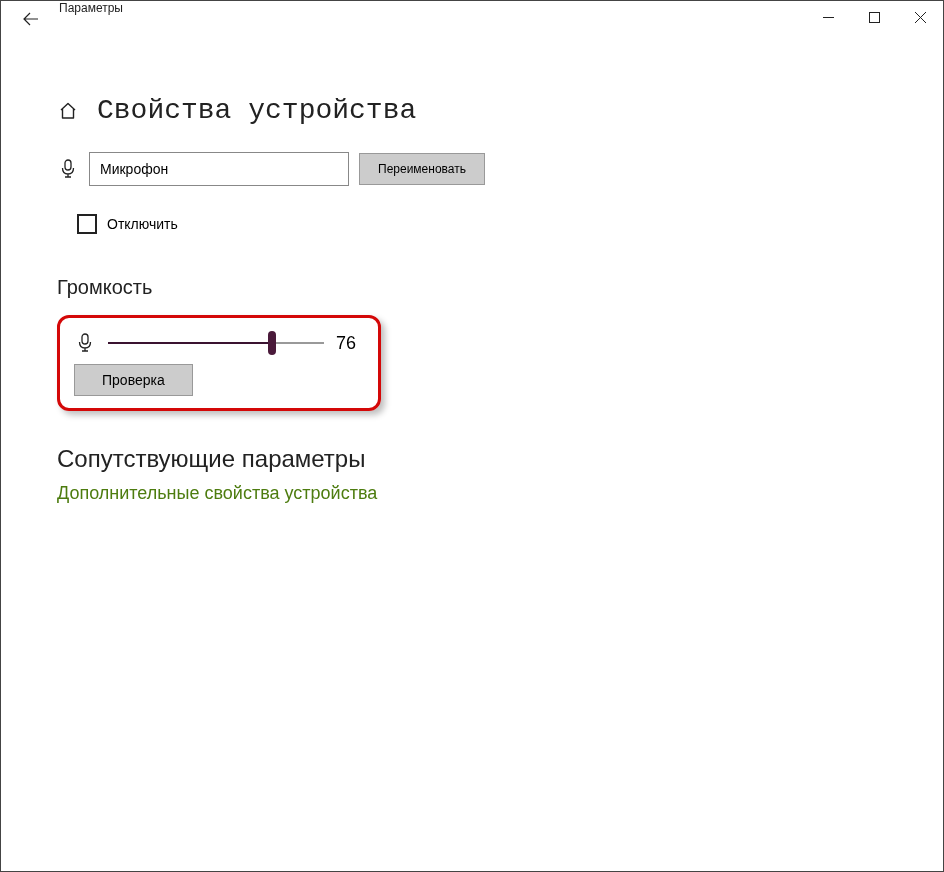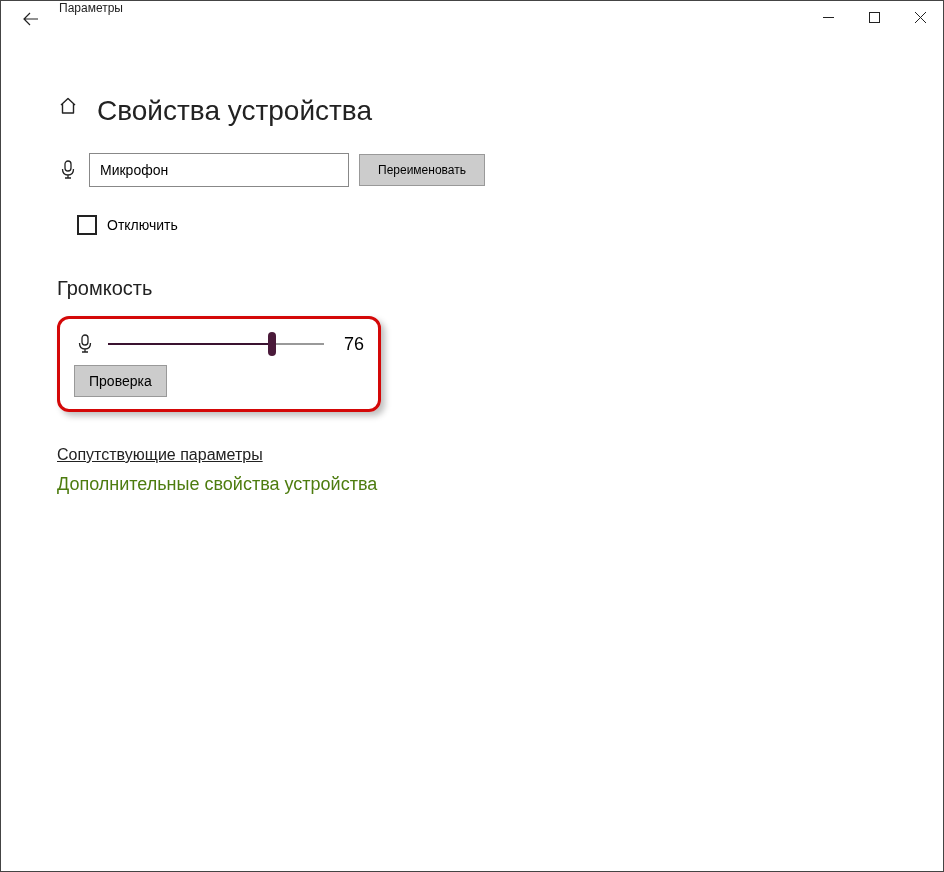--- a/index.html
+++ b/index.html
@@ -49,24 +49,25 @@
     justify-content: center;
     cursor: pointer;
   }
   .content {
     padding: 10px 40px 20px 56px;
     flex: 1;
     overflow: auto;
   }
   .header-row {
     display: flex;
-    align-items: flex-start;
+    align-items: center;
     gap: 18px;
     margin-bottom: 26px;
     margin-top: 46px;
+    font-family: Liberation Mono, monospace;
   }
   .home-icon-box {
     width: 22px;
     height: 22px;
     display: flex;
     align-items: center;
     justify-content: center;
   }
   .page-title {
     font-size: 28px;
@@ -165,41 +166,40 @@
     height: 24px;
     background: #4a1a3a;
     border-radius: 4px;
     top: -2px;
     transform: translateX(-4px);
     cursor: pointer;
   }
   .vol-val {
     font-size: 18px;
     width: 28px;
-    text-align: right;
+    text-align: left;
   }
   .btn-test {
     height: 32px;
     border: 1px solid #999;
     background: #ccc;
-    padding: 0 14px;
+    padding: 0 27px;
     font-size: 14px;
     font-family: inherit;
     cursor: pointer;
     margin-top: 10px;
   }
   .section-block {
     margin-top: 28px;
   }
   .section-title {
-    font-size: 16px;
+    font-size: 24px;
     font-weight: 400;
     color: #222;
     margin-bottom: 10px;
-    text-decoration: underline;
   }
   .link {
     font-size: 18px;
     color: #4d7c0f;
     cursor: pointer;
   }
 </style>
 </head>
 <body>
 

